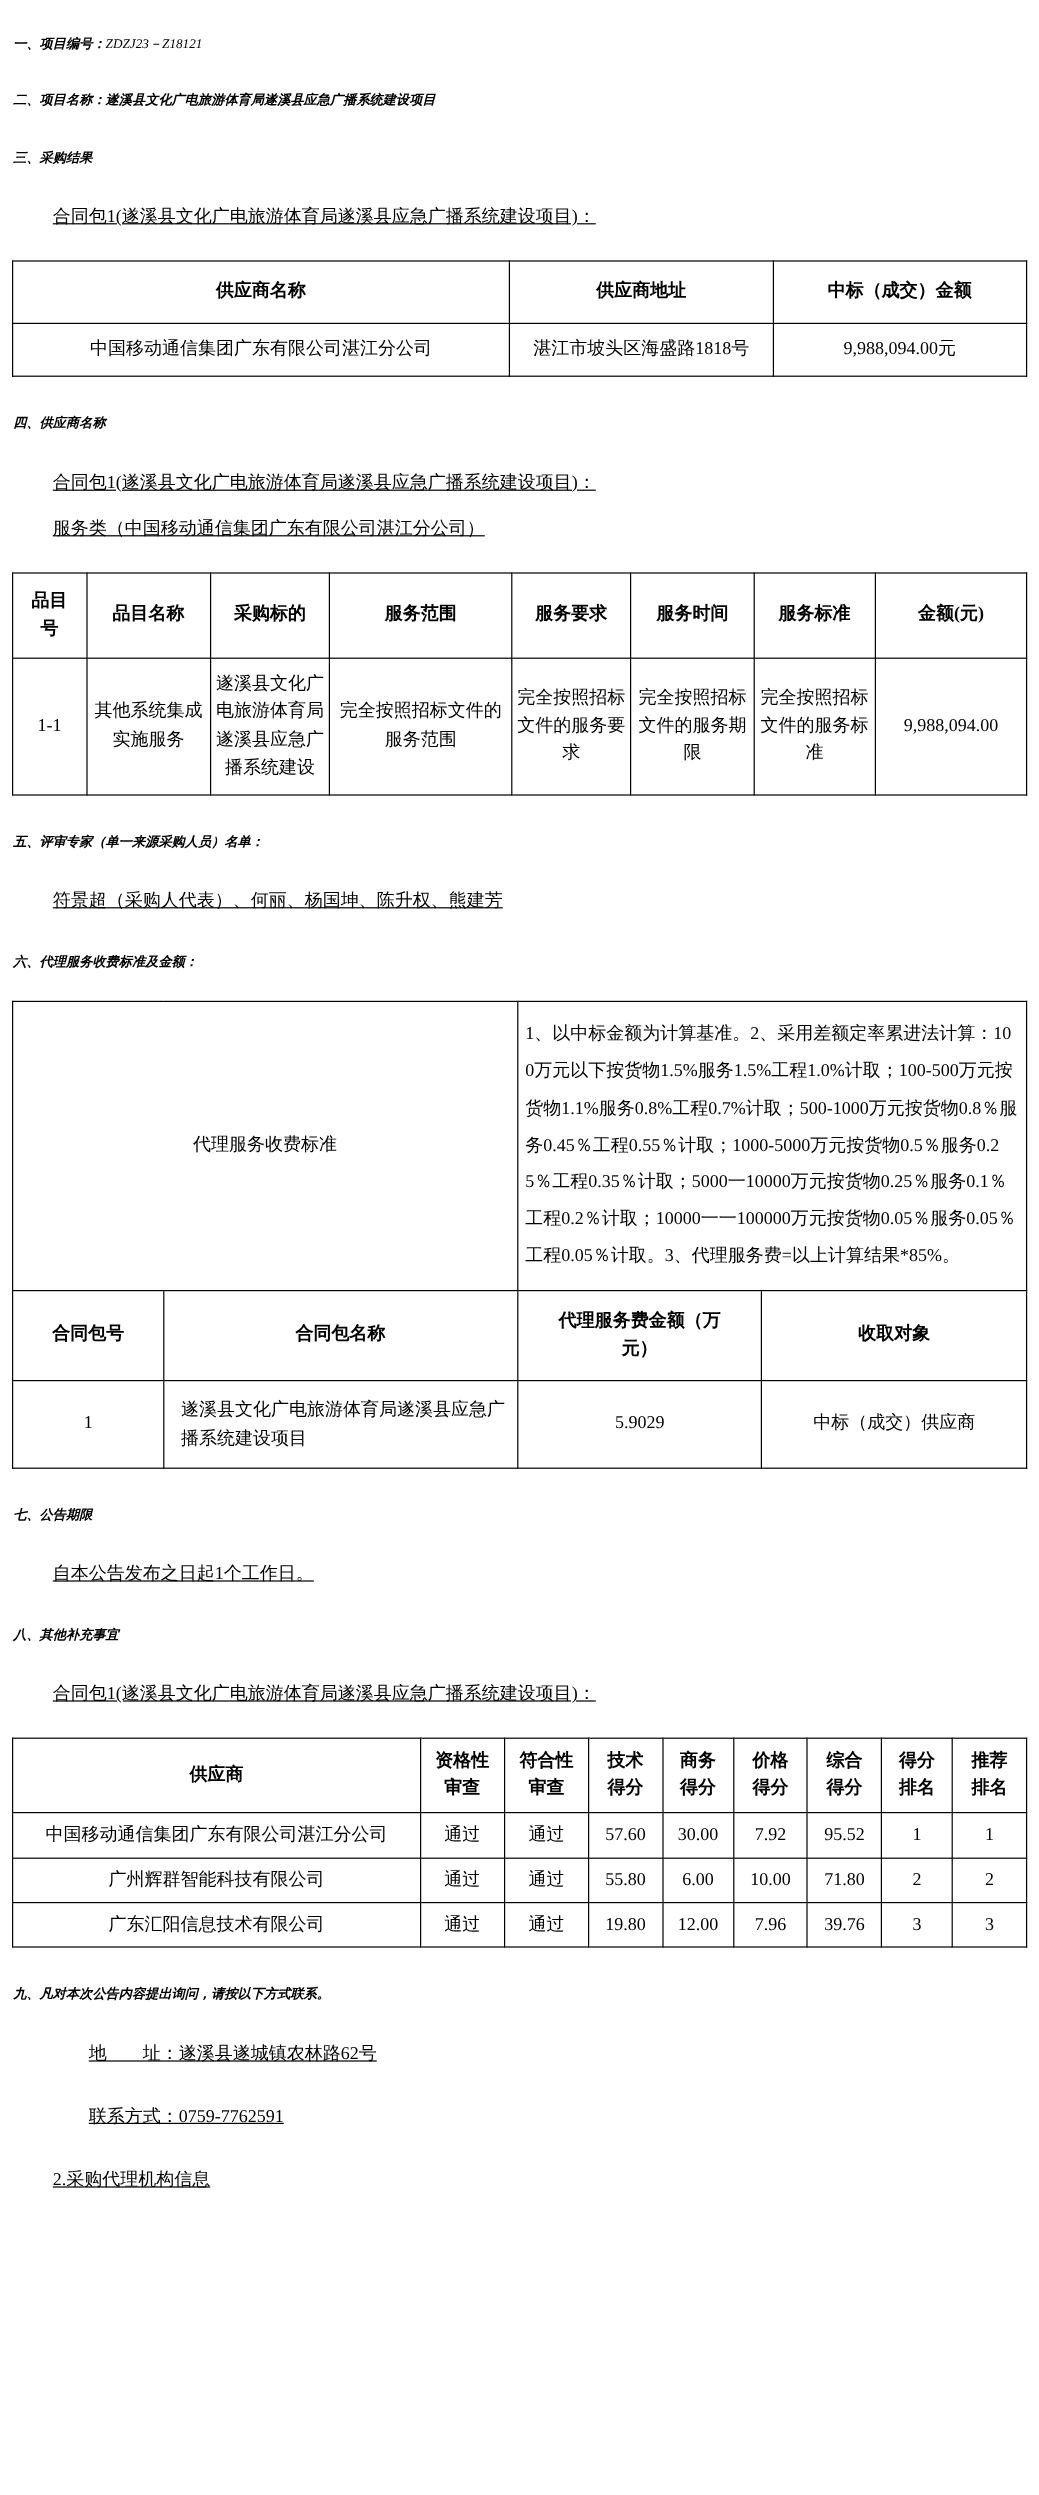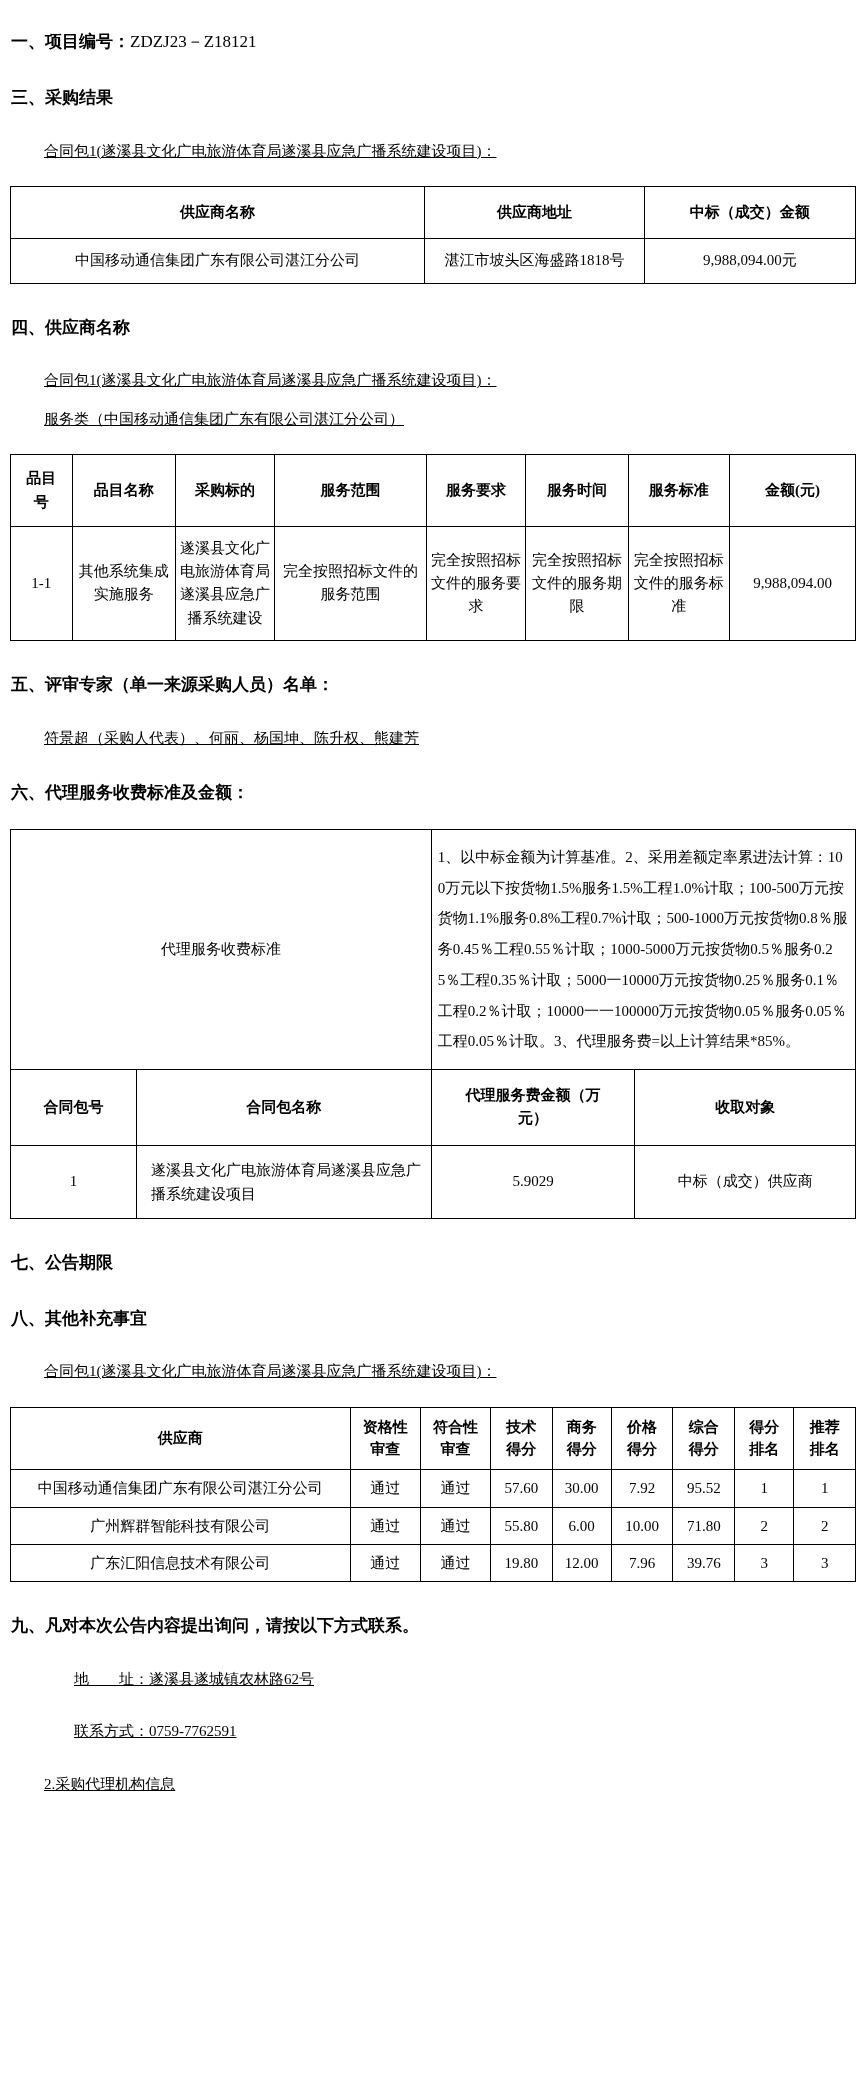--- a/index.html
+++ b/index.html
@@ -9,23 +9,24 @@
     box-sizing:border-box;
     background:#ffffff;
     color:#000;
     font-family:"Liberation Serif","DejaVu Serif",serif;
     font-size:15px;
     padding:4px 0 26px 0;
     position:relative;
   }
   .hnum{
     font-weight:700;
-    font-size:17px;
+    font-size:11px;
     margin:32px 10px 0 11px;
     line-height:1.4;
+    font-style:italic;
   }
   .hnum.first{margin-top:26px;}
   .hval{font-weight:400;}
   .body-line{margin:30px 10px 0 44px;line-height:1.5;text-decoration:underline;}
   .body-line.tight{margin-top:16px;}
   .indent2{margin-left:74px;}
   table{
     border-collapse:collapse;
     table-layout:fixed;
     width:846px;
@@ -60,20 +61,21 @@
   .score-table th{padding:9px 3px;line-height:1.45;}
   .score-table td{padding:8px 3px;line-height:1.35;}
 </style>
 </head>
 <body>
 
 <div class="page">
 
   <p class="hnum first"><span>一、项目编号：</span><span class="hval">ZDZJ23－Z18121</span></p>
 
+  <p class="hnum"><span>二、项目名称：</span><span>遂溪县文化广电旅游体育局遂溪县应急广播系统建设项目</span></p>
 
   <p class="hnum">三、采购结果</p>
   <p class="body-line">合同包1(遂溪县文化广电旅游体育局遂溪县应急广播系统建设项目)：</p>
 
   <table class="result-table">
     <colgroup>
         <col style="width:49%">
         <col style="width:26%">
         <col style="width:25%">
       </colgroup>
@@ -157,20 +159,21 @@
     <tr>
       <td>1</td>
       <td class="name-cell">遂溪县文化广电旅游体育局遂溪县应急广播系统建设项目</td>
       <td class="amount-cell">5.9029</td>
       <td>中标（成交）供应商</td>
     </tr>
   </tbody>
     </table>
 
   <p class="hnum">七、公告期限</p>
+  <p class="body-line">自本公告发布之日起1个工作日。</p>
 
   <p class="hnum">八、其他补充事宜</p>
   <p class="body-line">合同包1(遂溪县文化广电旅游体育局遂溪县应急广播系统建设项目)：</p>
 
   <table class="score-table">
     <colgroup>
       <col style="width:40.2%">
         <col style="width:8.3%">
         <col style="width:8.3%">
         <col style="width:7.3%">

